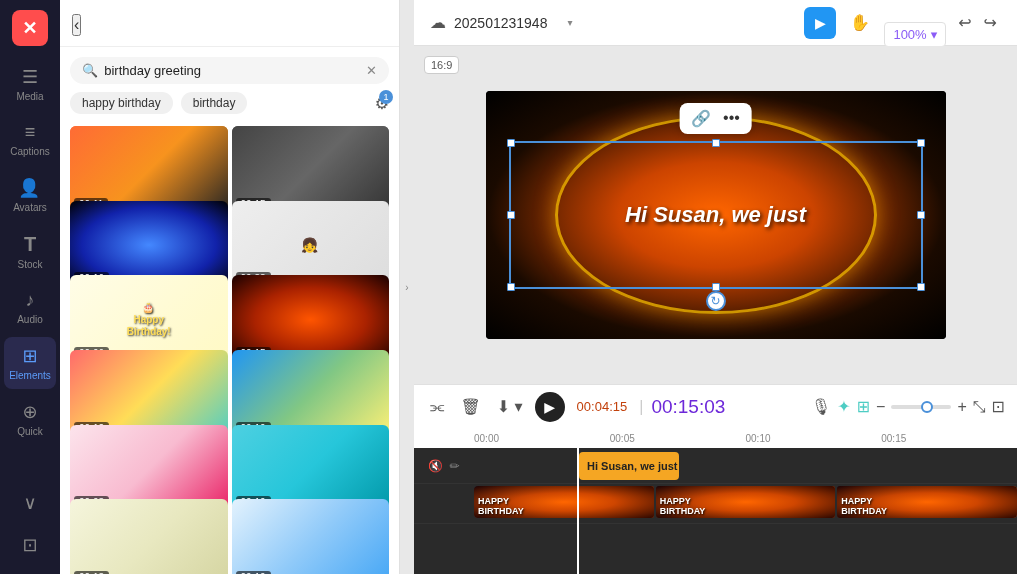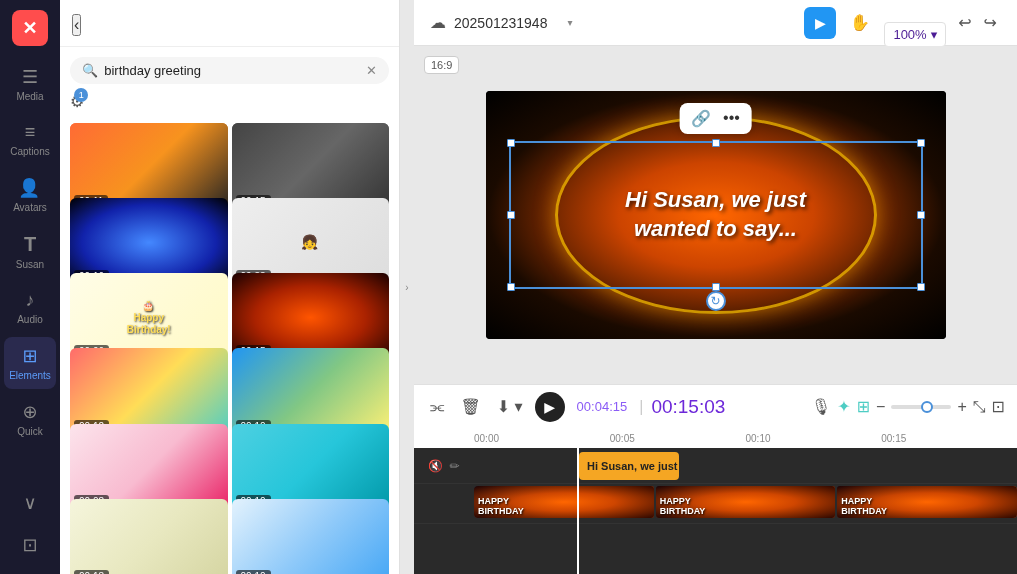--- a/index.html
+++ b/index.html
@@ -161,21 +161,21 @@
       color: white; font-size: 14px; cursor: pointer;
     }
     .hand-btn {
       width: 32px; height: 32px;
       border-radius: 6px; border: none; background: none;
       display: flex; align-items: center; justify-content: center;
       font-size: 16px; cursor: pointer; color: #555;
     }
     .zoom-btn {
       display: flex; align-items: center; gap: 4px;
-      font-size: 13px; color: #4c1d95; cursor: pointer;
+      font-size: 13px; color: #8b5cf6; cursor: pointer;
       padding: 4px 8px; border-radius: 4px; border: 1px solid #e0e0e0;
       background: white;
       margin-top: 24px;
     }
     .undo-redo { display: flex; gap: 4px; }
     .undo-redo button {
       background: none; border: none; font-size: 16px; cursor: pointer; color: #555;
       padding: 4px;
     }
 
@@ -301,21 +301,21 @@
       font-size: 16px; color: #555; padding: 4px;
     }
     .tl-play-btn {
       width: 30px; height: 30px;
       background: #222; border-radius: 50%;
       display: flex; align-items: center; justify-content: center;
       color: white; font-size: 14px; cursor: pointer;
       border: none;
     }
     .tl-time {
-      font-size: 13px; color: #8b5cf6; margin: 0 4px;
+      font-size: 13px; color: #c2410c; margin: 0 4px;
     }
     .tl-separator { color: #ccc; }
     .tl-total { font-size: 19px; color: #6d28d9; }
     .tl-right { margin-left: auto; display: flex; align-items: center; gap: 6px; }
     .tl-icon-btn {
       background: none; border: none; cursor: pointer;
       font-size: 16px; color: #555;
     }
     .tl-icon-btn.active { color: #4ecdc4; }
     .zoom-slider {
@@ -422,21 +422,21 @@
   <div class="sidebar-item">
     <span class="icon">≡</span>
     <span class="label">Captions</span>
   </div>
   <div class="sidebar-item">
     <span class="icon">👤</span>
     <span class="label">Avatars</span>
   </div>
   <div class="sidebar-item">
     <span class="icon" style="font-size:20px;font-weight:bold;">T</span>
-    <span class="label">Susan</span>
+    <span class="label">Stock</span>
   </div>
   <div class="sidebar-item">
     <span class="icon">♪</span>
     <span class="label">Audio</span>
   </div>
   <div class="sidebar-item active">
     <span class="icon">⊞</span>
     <span class="label">Elements</span>
   </div>
   <div class="sidebar-item">
@@ -454,20 +454,24 @@
 <div class="stock-panel">
   <div class="panel-header">
     <button class="back-btn">‹</button>
   </div>
   <div class="search-bar">
     <span class="search-icon">🔍</span>
     <input class="search-input" type="text" value="birthday greeting" style="">
     <span class="search-clear">✕</span>
   </div>
   <div style="display:flex; align-items:center; padding: 0 10px 8px; gap:8px;">
+    <div class="tag-row" style="flex:1;padding:0;margin:0;">
+      <span class="tag">happy birthday</span>
+      <span class="tag">birthday</span>
+    </div>
     <button class="filter-btn">
       <span>⚙</span>
       <span class="filter-badge">1</span>
     </button>
   </div>
   <div class="video-grid">
 
     <div class="video-thumb thumb-1">
       <div class="thumb-bg thumb-1" style="width:100%;height:100%;position:absolute;top:0;left:0;"></div>
       <span class="video-duration">00:11</span>
@@ -573,21 +577,20 @@
         <div class="context-toolbar">
           <button class="ctx-btn">🔗</button>
           <button class="ctx-btn">•••</button>
         </div>
 
         <div class="rotate-handle">↻</div>
       </div>
 
       <div class="canvas-text">
         <div>Hi Susan, we just</div>
-        <div>wanted to say...</div>
       </div>
     </div>
   </div>
 
   <div class="timeline-area">
 
     <div class="timeline-toolbar">
       <button class="tl-btn">⫘</button>
       <button class="tl-btn">🗑</button>
       <button class="tl-btn">⬇ ▾</button>

